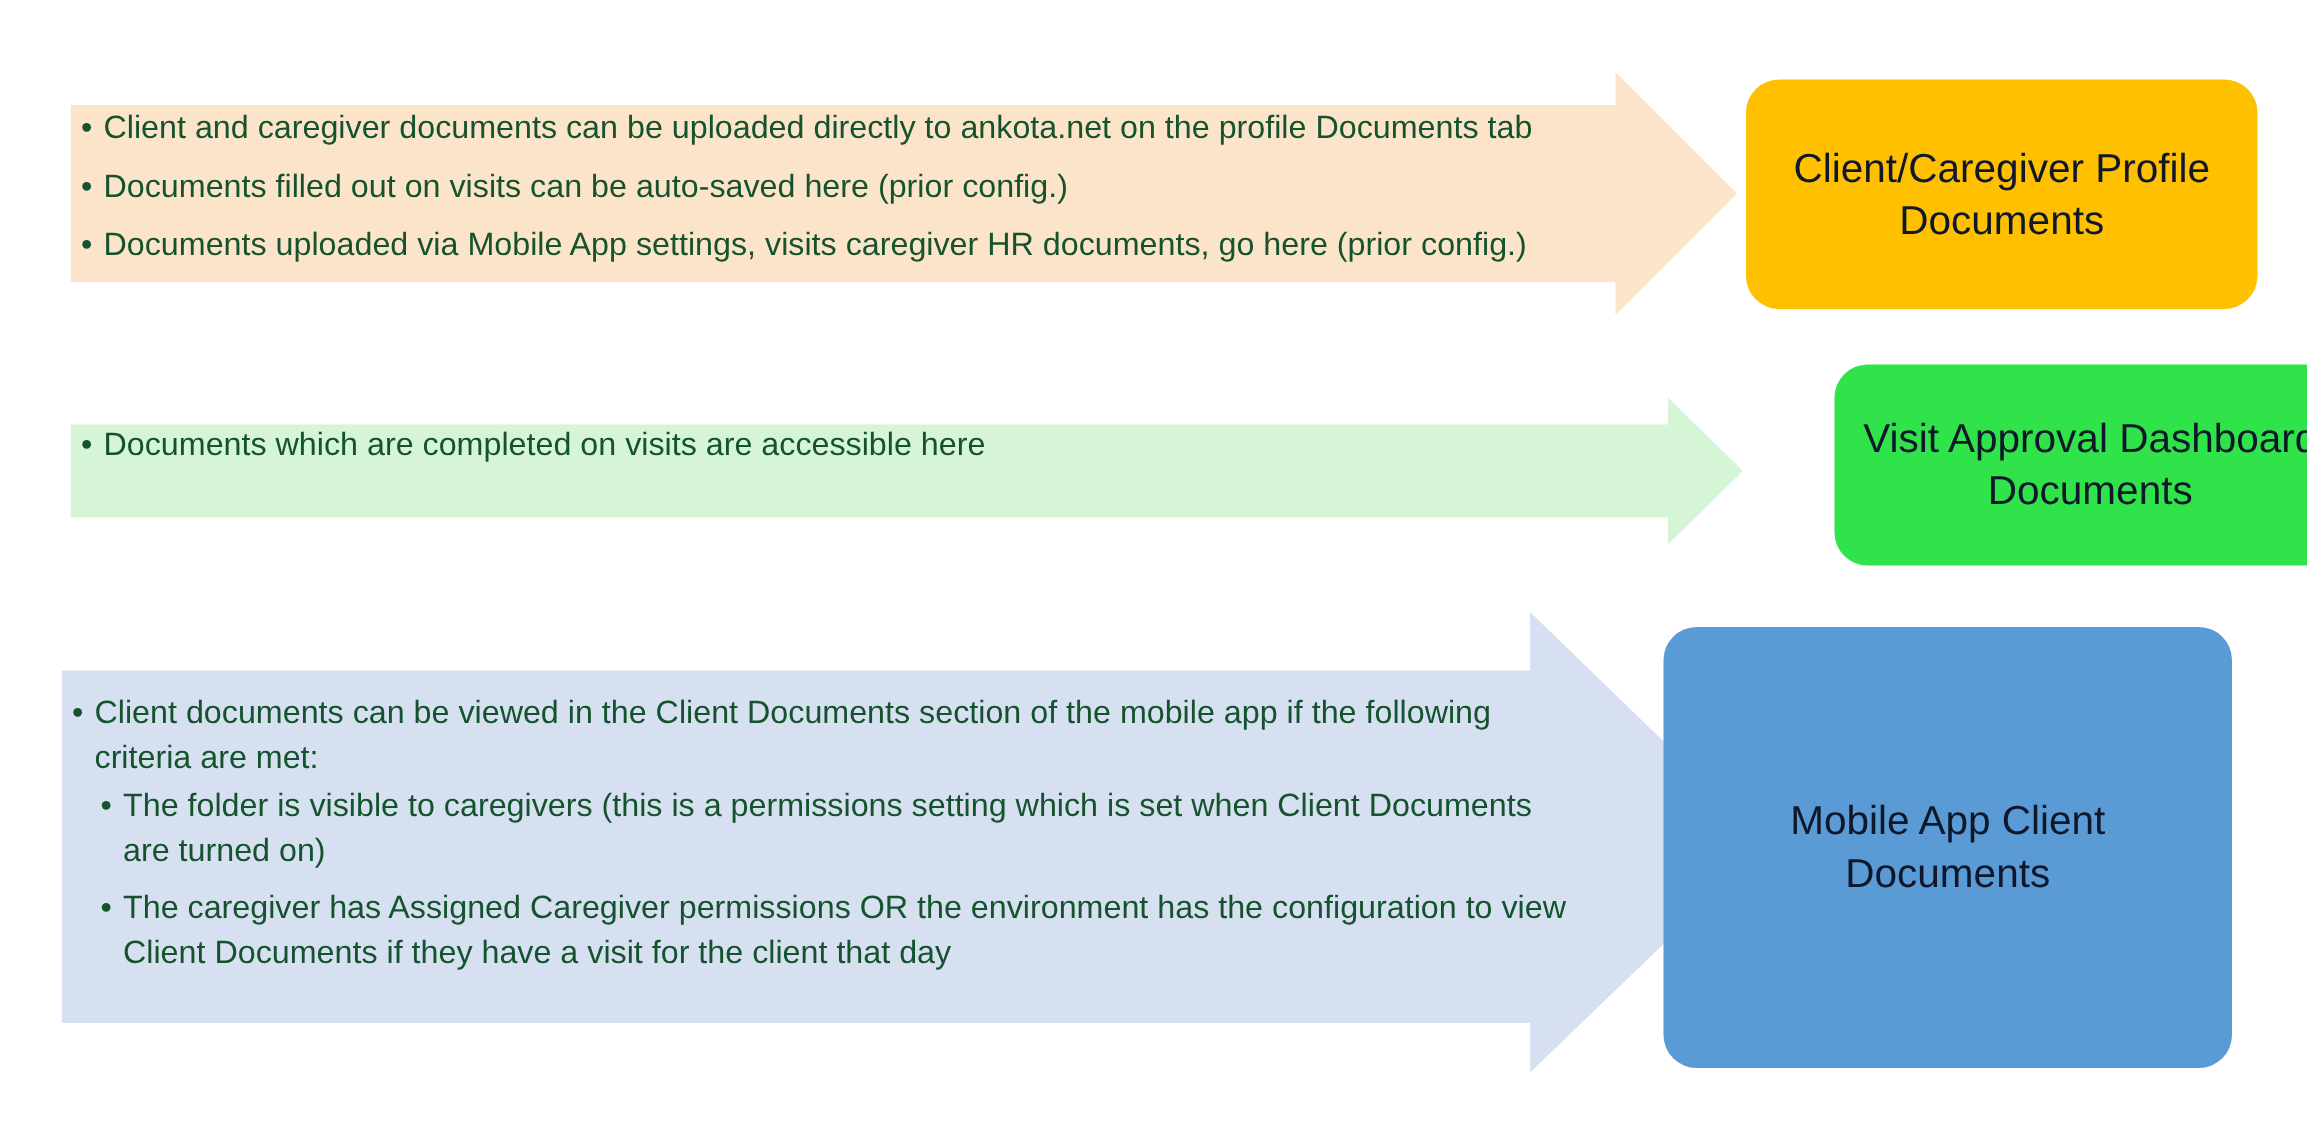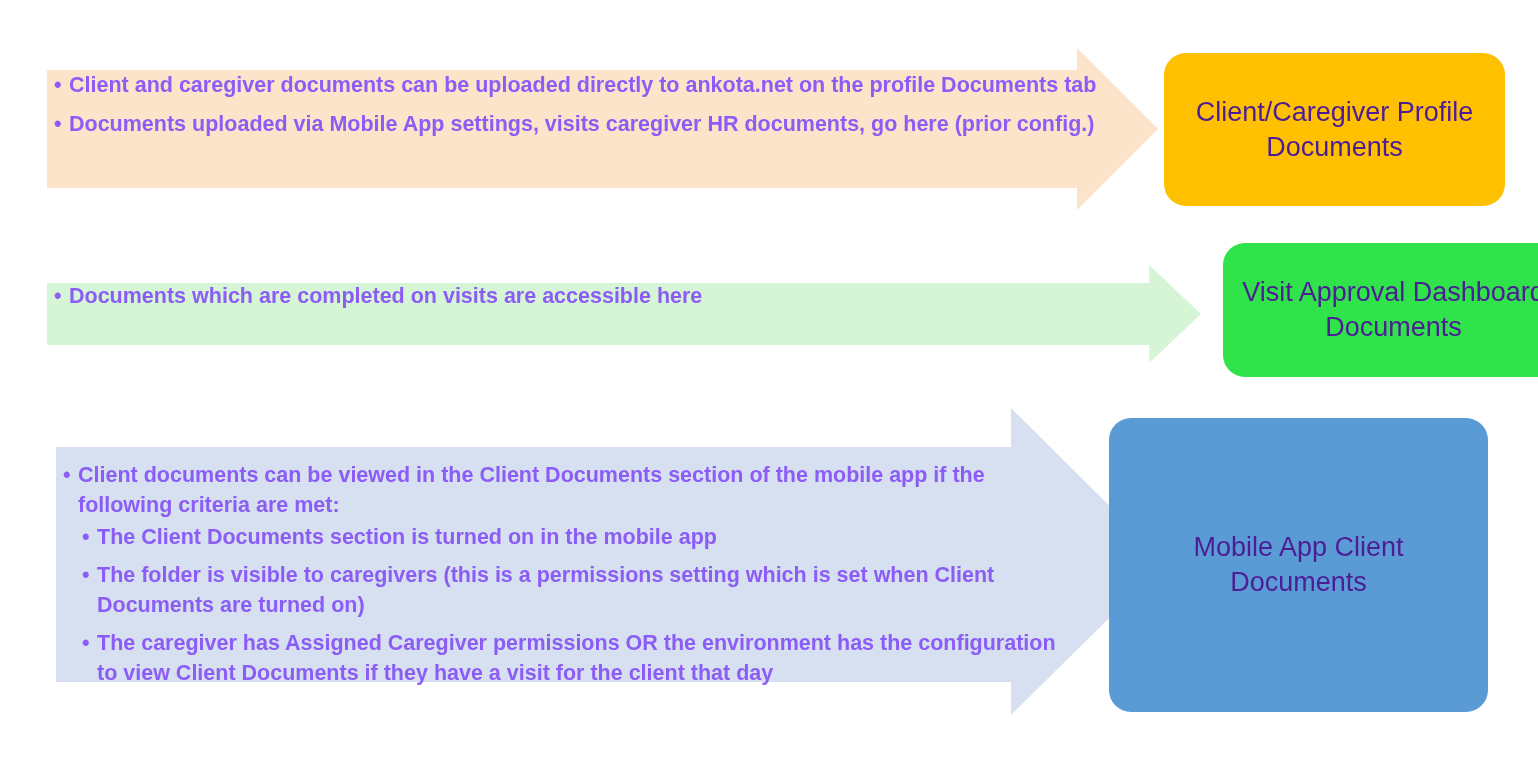--- a/index.html
+++ b/index.html
@@ -32,22 +32,21 @@
     position: absolute;
     left: 0;
     top: 0;
     width: 100%;
     height: 100%;
   }
 
   .arrow-text {
     position: absolute;
     box-sizing: border-box;
-    color: #8b5cf6;
-    font-weight: bold;
+    color: #14532d;
   }
 
   
   ul.bullets {
     list-style: none;
     margin: 0;
     padding: 0;
   }
   ul.bullets > li {
     position: relative;
@@ -79,42 +78,42 @@
     line-height: inherit;
   }
 
   
   #row-profile            { left: 47px;  top: 48px;  width: 1111px; height: 162px; }
   #row-profile .arrow-text{ left: 5px;   top: 22px;  width: 1065px; }
   #row-profile .bullets   { font-size: 21.5px; line-height: 31px; }
   #row-profile .bullets > li { margin-bottom: 8px; }
 
   
-  #row-visit              { left: 47px;  top: 265px; width: 1115px; height: 98px; padding-left: 39px; }
+  #row-visit              { left: 47px;  top: 265px; width: 1115px; height: 98px; }
   #row-visit .arrow-text  { left: 5px;   top: 16px;  width: 1040px; }
   #row-visit .bullets     { font-size: 21.5px; line-height: 31px; }
   #row-visit .bullets > li{ margin-bottom: 8px; }
 
   
-  #row-mobile             { left: 56px;  top: 408px; width: 1110px; height: 307px; }
+  #row-mobile             { left: 41px;  top: 408px; width: 1110px; height: 307px; padding-left: 28px; }
   #row-mobile .arrow-text { left: 5px;   top: 52px;  width: 1000px; }
   #row-mobile .bullets    { font-size: 21.5px; line-height: 30px; }
   #row-mobile .bullets > li { margin-bottom: 2px; }
   #row-mobile ul.sub > li { margin-bottom: 8px; }
 
   
   .dest-box {
     position: absolute;
     box-sizing: border-box;
     border-radius: 22px;
     display: flex;
     align-items: center;
     justify-content: center;
     text-align: center;
-    color: #4c1d95;
+    color: #0f172a;
     font-size: 27px;
     line-height: 35px;
     padding: 6px 14px;
   }
 
   #box-profile { left: 1164px; top: 53px;  width: 341px; height: 153px; }
   #box-visit   { left: 1223px; top: 243px; width: 341px; height: 134px; }
   #box-mobile  { left: 1109px; top: 418px; width: 379px; height: 294px; text-align: center; }
 
   .dest-label { display: block; }
@@ -124,20 +123,21 @@
 
 <div id="diagram">
 
   <div class="arrow-row" id="row-profile">
     <svg class="arrow-shape" viewBox="0 0 1111 162" preserveAspectRatio="none">
       <path d="M 0,22 L 1030,22 L 1030,0 L 1111,81 L 1030,162 L 1030,140 L 0,140 Z" fill="#FCE4CA"></path>
     </svg>
     <div class="arrow-text">
       <ul class="bullets">
         <li>Client and caregiver documents can be uploaded directly to ankota.net on the profile Documents tab</li>
+        <li>Documents filled out on visits can be auto-saved here (prior config.)</li>
         <li>Documents uploaded via Mobile App settings, visits caregiver HR documents, go here (prior config.)</li>
       </ul>
     </div>
   </div>
 
   <div class="dest-box" id="box-profile" style="background:#FFC000;">
     <span class="dest-label">Client/Caregiver Profile Documents</span>
   </div>
 
   <div class="arrow-row" id="row-visit">
@@ -157,21 +157,20 @@
 
   <div class="arrow-row" id="row-mobile">
     <svg class="arrow-shape" viewBox="0 0 1110 307" preserveAspectRatio="none">
       <path d="M 0,39 L 955,39 L 955,0 L 1110,154 L 955,307 L 955,274 L 0,274 Z" fill="#D6E0F0"></path>
     </svg>
     <div class="arrow-text">
       <ul class="bullets">
         <li>Client documents can be viewed in the Client Documents section of the mobile app if the following criteria are met:</li>
       </ul>
       <ul class="sub bullets">
-        <li>The Client Documents section is turned on in the mobile app</li>
         <li>The folder is visible to caregivers (this is a permissions setting which is set when Client Documents are turned on)</li>
         <li>The caregiver has Assigned Caregiver permissions OR the environment has the configuration to view Client Documents if they have a visit for the client that day</li>
       </ul>
     </div>
   </div>
 
   <div class="dest-box" id="box-mobile" style="background:#5B9BD5;">
     <span class="dest-label">Mobile App Client Documents</span>
   </div>
 

